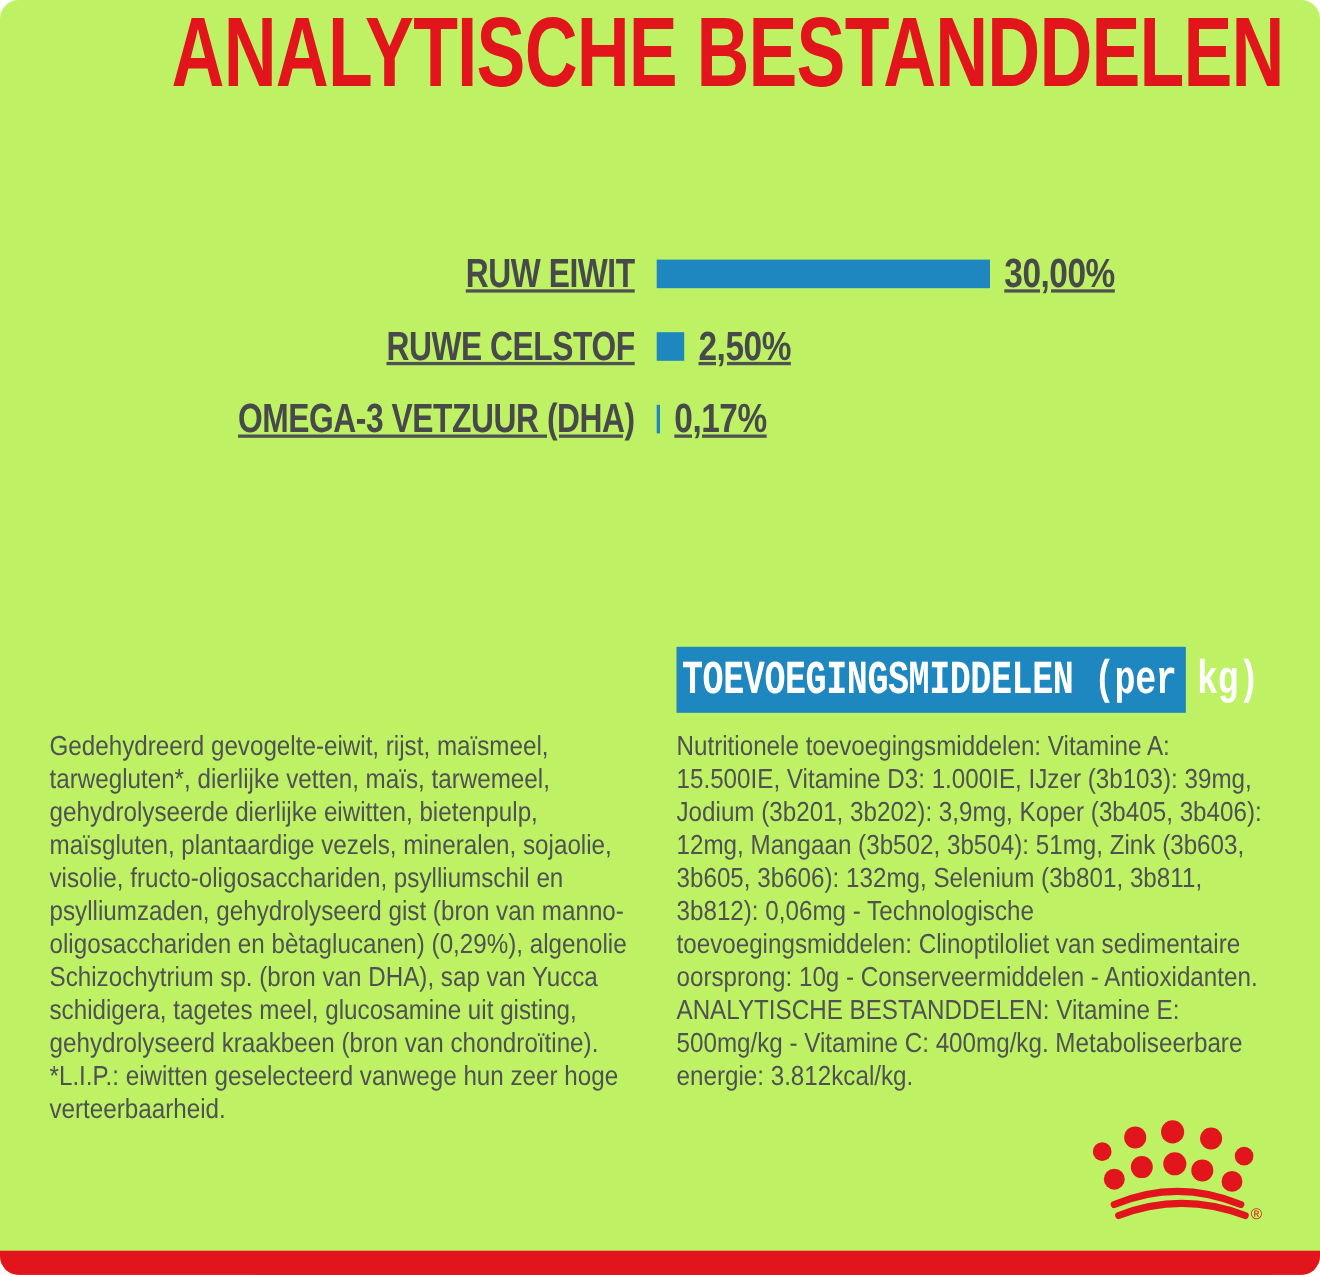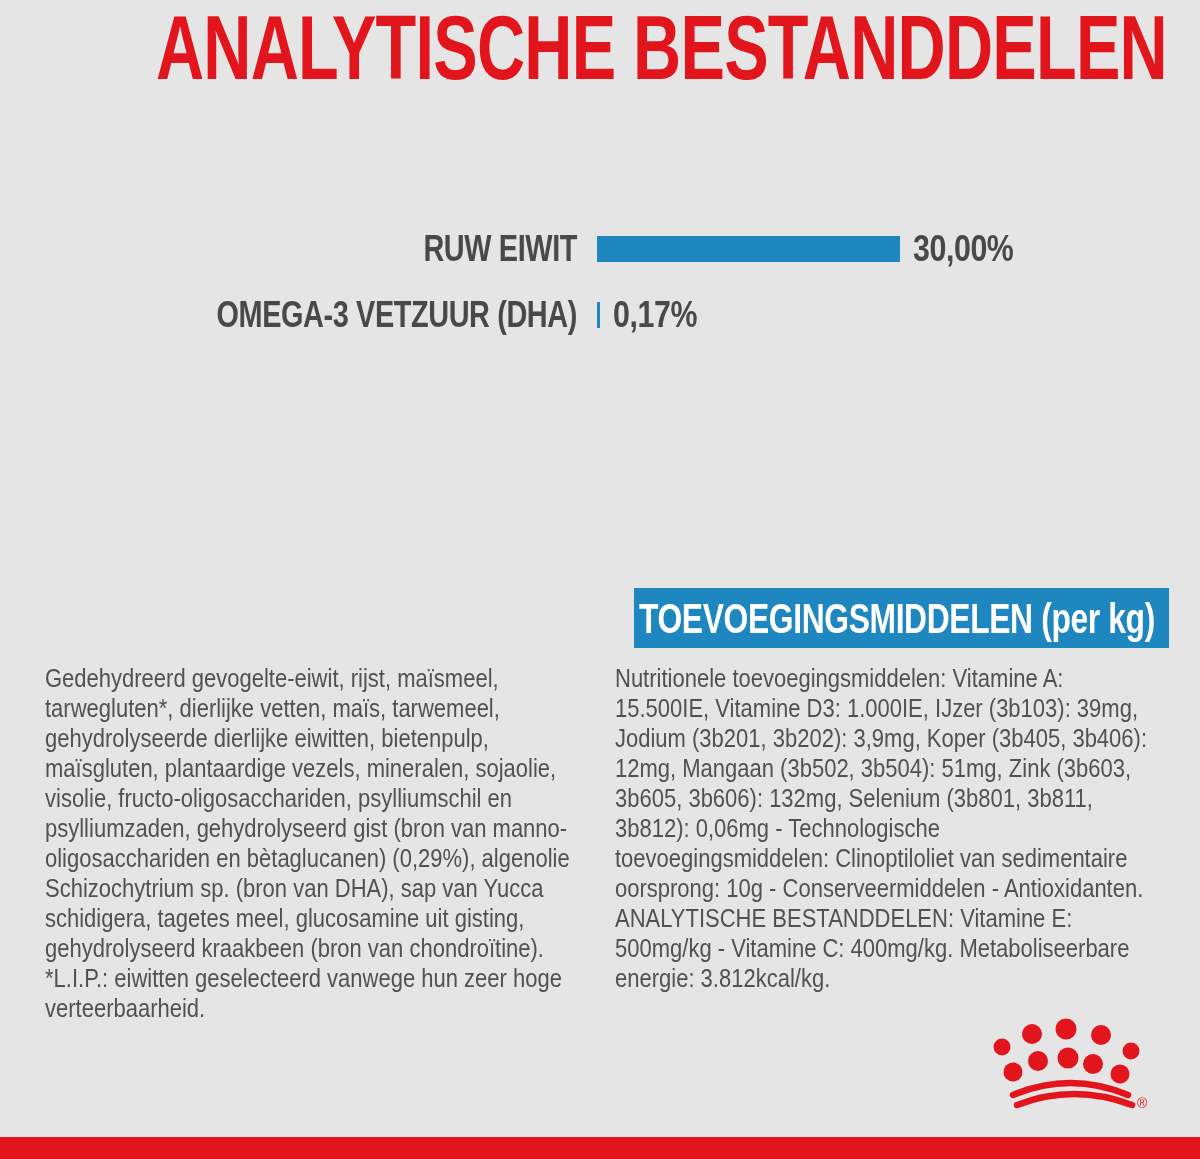--- a/index.html
+++ b/index.html
@@ -1,32 +1,33 @@
 <!DOCTYPE html>
 <html style="--brand-red: #e2141c; --bar-blue: #1e87bf; --label-gray: #48494b; --text-gray: #505154;"><head>
 <meta charset="utf-8">
 <style>
   html,body { margin:0; padding:0; background:#ffffff; }
   .page {
-    position:relative; width:1200px; height:1159px; background:#e5e5e5;
+    position:relative; width:1200px; height:1159px; background:#bef264;
     overflow:hidden; font-family:"Liberation Sans", sans-serif;
     color:#505154;
+    border-radius:17px;
   }
 
   
   .title {
     position:absolute; top:2px; left:0; width:1200px;
     text-align:center; font-size:90px; font-weight:bold; line-height:92px;
     letter-spacing:-1px; color:var(--brand-red);
     transform:scaleX(0.74); transform-origin:center top; white-space:nowrap;
   }
 
   
   .chart { position:absolute; top:236px; left:0; width:1200px; }
-  .chart-row { display:flex; align-items:center; height:26px; margin-bottom:40px; }
+  .chart-row { display:flex; align-items:center; height:26px; margin-bottom:40px;text-decoration:underline; }
   .chart-label {
     width:577px; text-align:right; font-size:37px; font-weight:bold;
     color:var(--label-gray); letter-spacing:-0.5px; white-space:nowrap;
     transform:scaleX(0.78); transform-origin:right center;
   }
   .chart-bar { height:26px; margin-left:20px; background:var(--bar-blue); }
   .chart-value {
     font-size:37px; font-weight:bold; color:var(--label-gray);
     margin-left:13px; letter-spacing:-0.5px; white-space:nowrap;
     transform:scaleX(0.82); transform-origin:left center;
@@ -35,21 +36,21 @@
   
   .section-header {
     position:absolute; top:588px; height:60px; background:var(--bar-blue);
     display:flex; align-items:center; color:#ffffff;
   }
   .section-header span {
     font-size:43px; font-weight:bold; white-space:nowrap; letter-spacing:-0.5px;
   }
   .composition-header { left:45px; width:538px; justify-content:center; }
   .composition-header span { transform:scaleX(0.78); transform-origin:center center; }
-  .additives-header { left:634px; width:535px; padding-left:5px; box-sizing:border-box; }
+  .additives-header { left:615px; width:463px; padding-left:5px; box-sizing:border-box;font-family:Liberation Mono, monospace; }
   .additives-header span { transform:scaleX(0.74); transform-origin:left center; }
 
   
   .col {
     position:absolute; top:663px; font-size:25px; line-height:30px;
     color:var(--text-gray); transform-origin:left top; transform:scaleX(0.88);
   }
   .col p { margin:0; }
   .composition-col { left:45px; width:612px; }
   .additives-col { left:615px; width:608px; }
@@ -72,20 +73,25 @@
 
   <div class="chart">
     <div class="chart-row">
       <div class="chart-label">RUW EIWIT</div>
       <div class="chart-bar" style="width: 303px;"></div>
       <div class="chart-value">30,00%</div>
     </div>
 
 
 
+    <div class="chart-row">
+      <div class="chart-label">RUWE CELSTOF</div>
+      <div class="chart-bar" style="width: 25px;"></div>
+      <div class="chart-value">2,50%</div>
+    </div>
 
     <div class="chart-row">
       <div class="chart-label">OMEGA-3 VETZUUR (DHA)</div>
       <div class="chart-bar" style="width: 3px;"></div>
       <div class="chart-value">0,17%</div>
     </div>
   </div>
 
 
   <div class="section-header additives-header">

